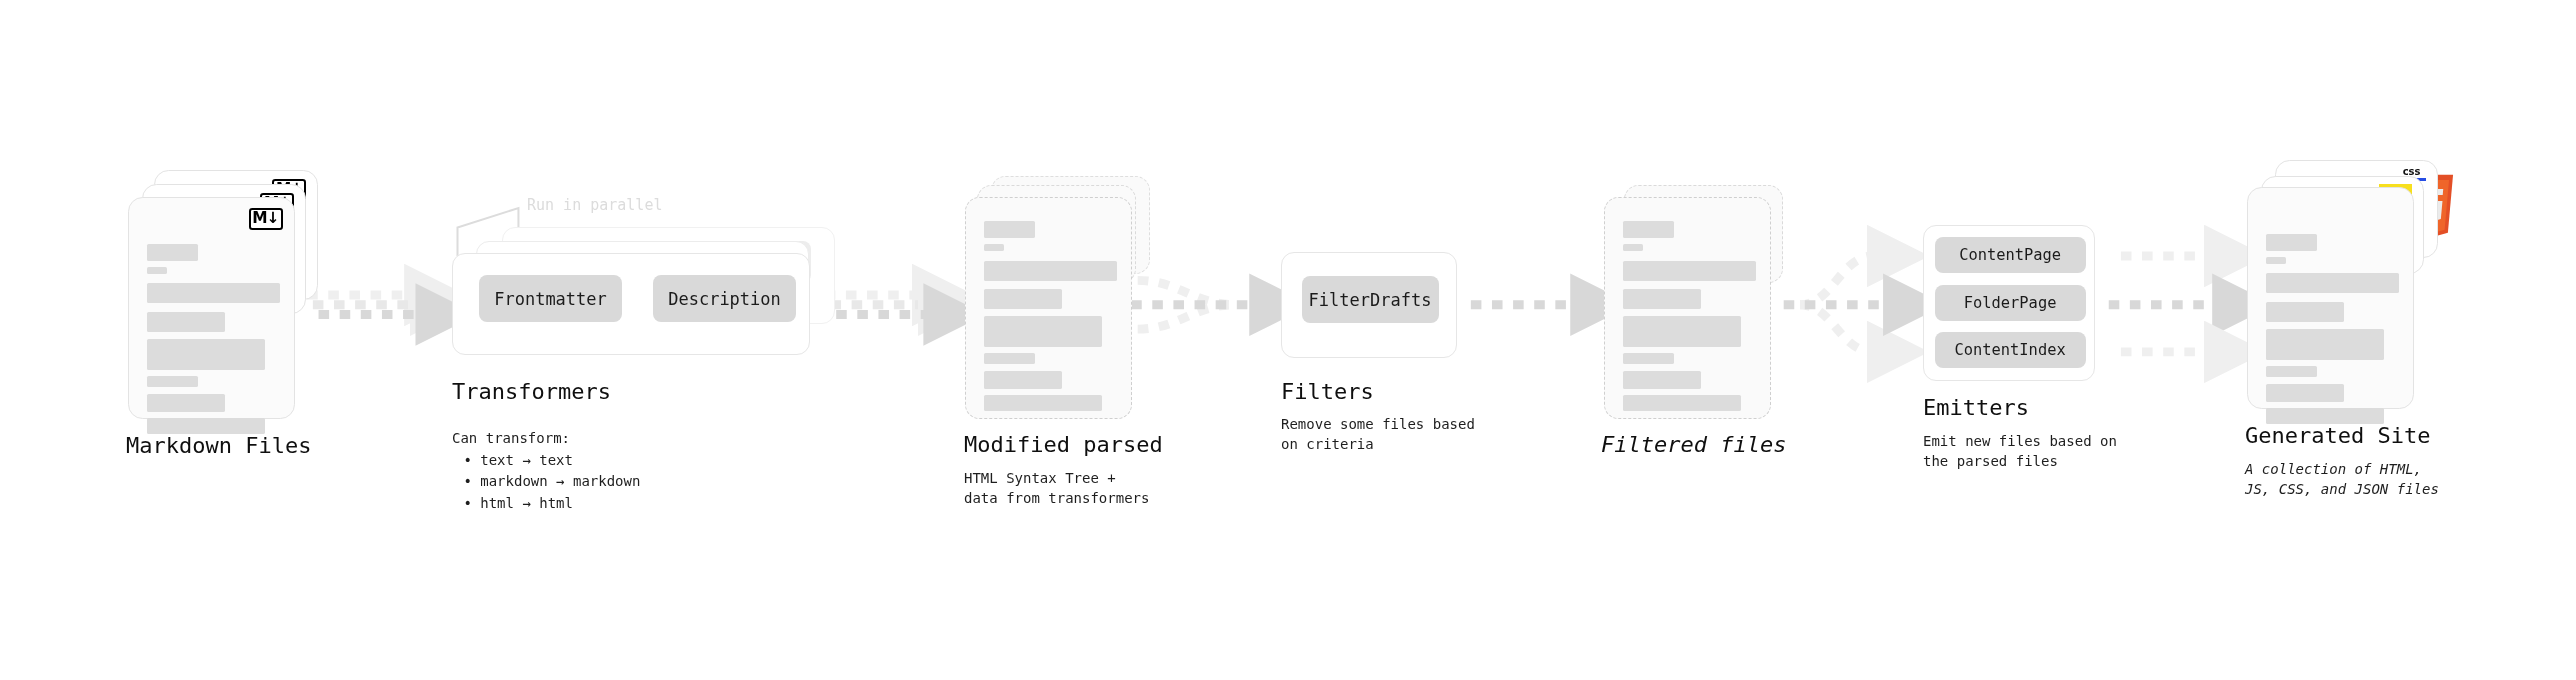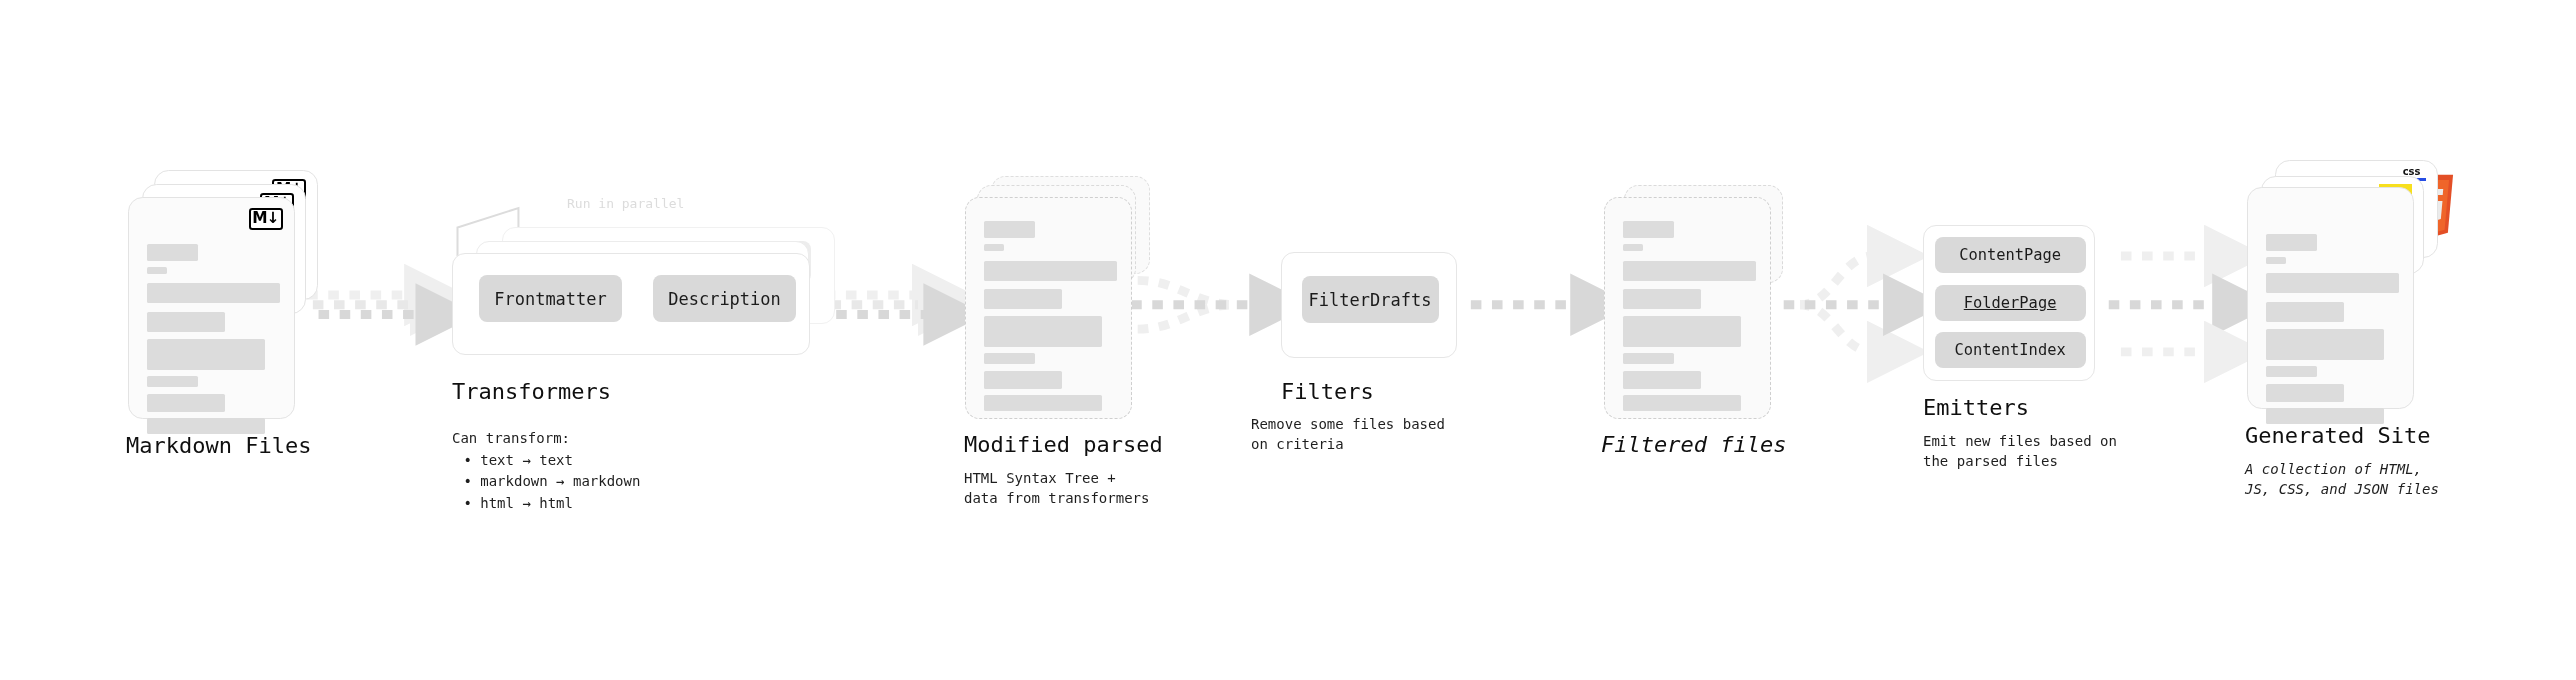--- a/index.html
+++ b/index.html
@@ -87,24 +87,23 @@
   .cap-list {
     position: absolute;
     font-size: 14px;
     color: #1e1e1e;
     line-height: 1.55;
   }
   .cap-list .bullet-row { padding-left: 11.4px; }
 
   .parallel-label {
     position: absolute;
-    font-size: 13px;
+    font-size: 15px;
     color: #dcdcdc;
     white-space: nowrap;
-    margin-left: 40px;
   }
 
   svg.overlay { position:absolute; left:0; top:0; width:2576px; height:681px; pointer-events:none; }
 </style>
 </head>
 <body>
 
 <div class="stage">
 
   <svg class="overlay" viewBox="0 0 3170 838" width="2576" height="681">
@@ -234,21 +233,21 @@
     <div class="cap-title" style="left:964px; top:432px;">Modified parsed</div>
     <div class="cap-sub" style="left:964px; top:468px;">HTML Syntax Tree +
 data from transformers</div>
   </div>
 
   <div>
     <div class="groupbox" style="left:1281px; top:252px; width:176px; height:106px;">
       <div class="chip" style="left:19.5px; top:23px; width:137px; height:47px;">FilterDrafts</div>
     </div>
     <div class="cap-title" style="left:1281px; top:379px;">Filters</div>
-    <div class="cap-sub" style="left:1251px; top:414px;">Remove some files based
+    <div class="cap-sub" style="left:1281px; top:414px;">Remove some files based
 on criteria</div>
   </div>
 
   <div>
     <div class="doccard dashed" style="left:1624px; top:185px; width:159px; height:98px; border-color:#dadada;"></div>
     <div class="doccard dashed" style="left:1604px; top:197px; width:167px; height:222px;">
       <div class="skel" style="left:18px; top:23px; width:51px; height:17px;"></div>
       <div class="skel" style="left:18px; top:46px; width:19.5px; height:6.5px;"></div>
       <div class="skel" style="left:18px; top:63px; width:133px; height:20.3px;"></div>
       <div class="skel" style="left:18px; top:91px; width:78px; height:19.5px;"></div>
@@ -256,21 +255,21 @@
       <div class="skel" style="left:18px; top:155px; width:51px; height:10.6px;"></div>
       <div class="skel" style="left:18px; top:173px; width:78px; height:18px;"></div>
       <div class="skel" style="left:18px; top:197px; width:118px; height:16.3px;"></div>
     </div>
     <div class="cap-title" style="left:1601px; top:432px;font-style:italic;">Filtered files</div>
   </div>
 
   <div>
     <div class="groupbox" style="left:1923px; top:225px; width:172px; height:156px;">
       <div class="chip" style="left:10.6px; top:11.4px; width:151px; height:36px; font-size:15.4px;">ContentPage</div>
-      <div class="chip" style="left:10.6px; top:59px; width:151px; height:36px; font-size:15.4px;text-decoration:underline;">FolderPage</div>
+      <div class="chip" style="left:10.6px; top:59px; width:151px; height:36px; font-size:15.4px;">FolderPage</div>
       <div class="chip" style="left:10.6px; top:106px; width:151px; height:36px; font-size:15.4px;">ContentIndex</div>
     </div>
     <div class="cap-title" style="left:1923px; top:395px;">Emitters</div>
     <div class="cap-sub" style="left:1923px; top:431px;">Emit new files based on
 the parsed files</div>
   </div>
 
   <div>
     <div class="doccard ghost" style="left:2275px; top:160px; width:163px; height:98px;">
       <div class="css-badge" style="right:11.4px; top:6.5px;">css</div>

